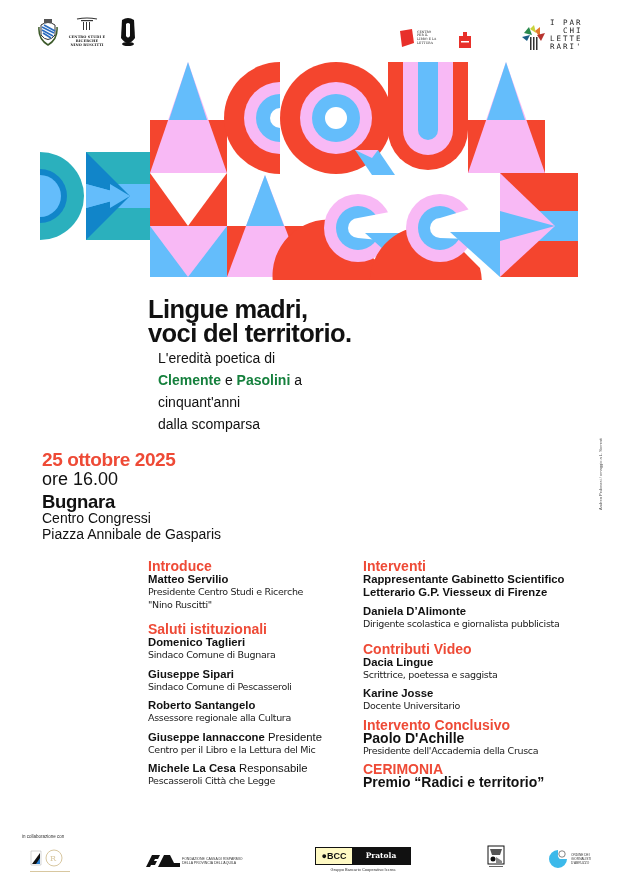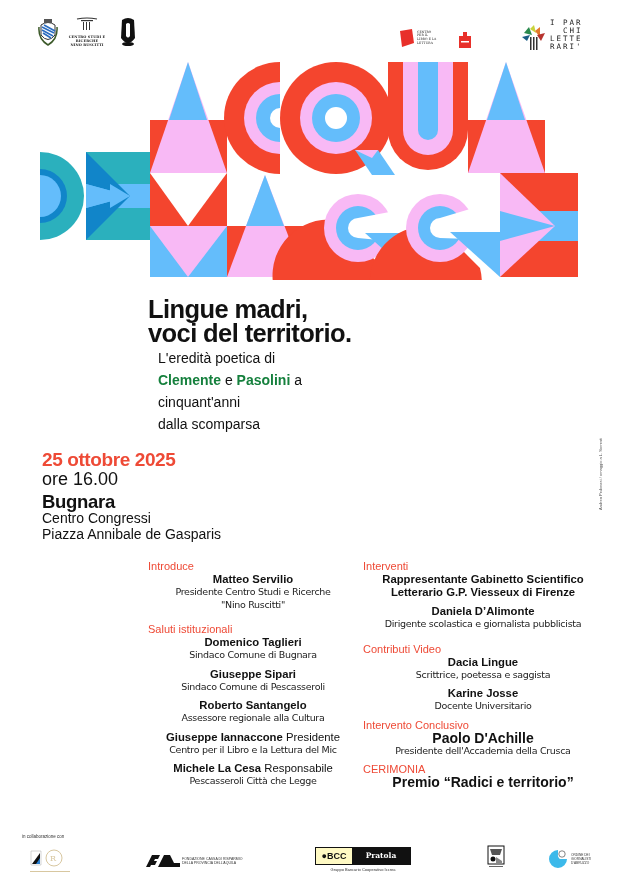--- a/index.html
+++ b/index.html
@@ -16,25 +16,25 @@
   .subtitle .hl { color: #15803d; font-weight: 700; }
   .date { position: absolute; left: 42px; top: 450px; font-weight: 700; font-size: 19px; color: #ee4a36; letter-spacing: -0.4px; line-height: 20px; }
   .time { position: absolute; left: 42px; top: 469px; font-size: 18px; line-height: 20px; }
   .city { position: absolute; left: 42px; top: 492px; font-weight: 700; font-size: 18.5px; line-height: 20px; letter-spacing: -0.3px; }
   .venue { position: absolute; left: 42px; top: 510px; font-size: 14px; line-height: 16px; }
   .credit { position: absolute; left: 598px; top: 510px; font-size: 4px; color: #555; transform: rotate(-90deg); transform-origin: left top; white-space: nowrap; width: 80px; }
   
   .col { position: absolute; }
   .col-left { left: 148px; top: 560px; width: 210px; }
   .col-right { left: 363px; top: 560px; width: 240px; }
-  .sec-label { color: #ee4a36; font-weight: 400; font-size: 11px; line-height: 13px; }
+  .sec-label { color: #ee4a36; font-weight: 700; font-size: 14px; line-height: 13px; }
   .p-name { font-weight: 700; font-size: 11.3px; line-height: 13px; color: #111; }
   .p-name .role-inline { font-weight: 400; }
   .p-role { font-family: "DejaVu Sans", sans-serif; font-size: 9.5px; line-height: 12.5px; color: #222; letter-spacing: -0.3px; }
-  .entry { margin-bottom: 6px; text-align: center; }
+  .entry { margin-bottom: 6px; }
   .sec { margin-bottom: 0px; }
   .gap { height: 6px; }
   .big-name { font-size: 14px; }
   
   .collab { position: absolute; left: 22px; top: 834px; font-size: 4.5px; color: #333; }
   .foot-small { font-size: 3.5px; color: #333; }
 </style>
 </head>
 <body>
 

